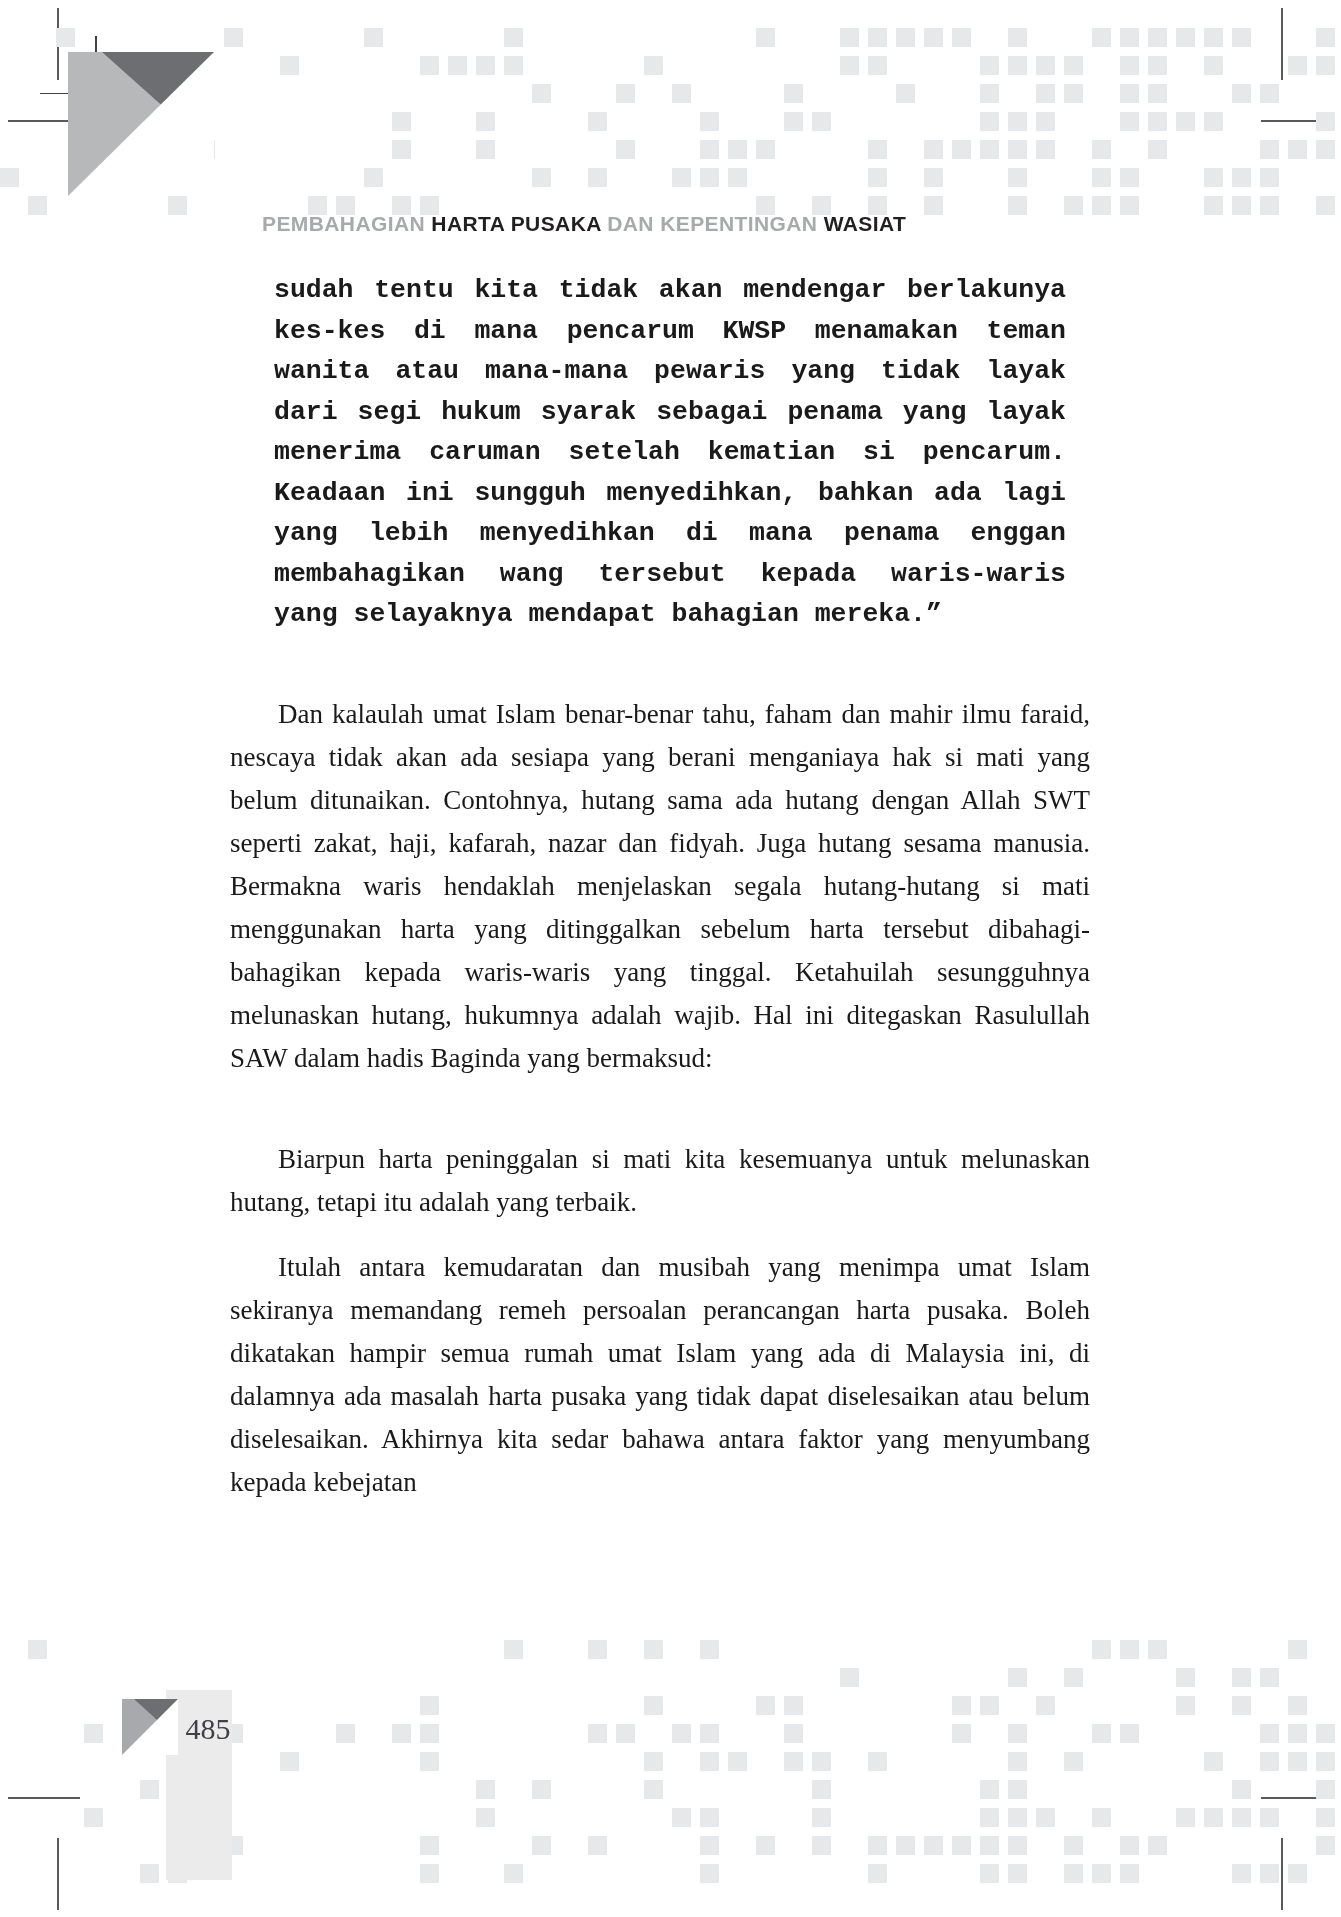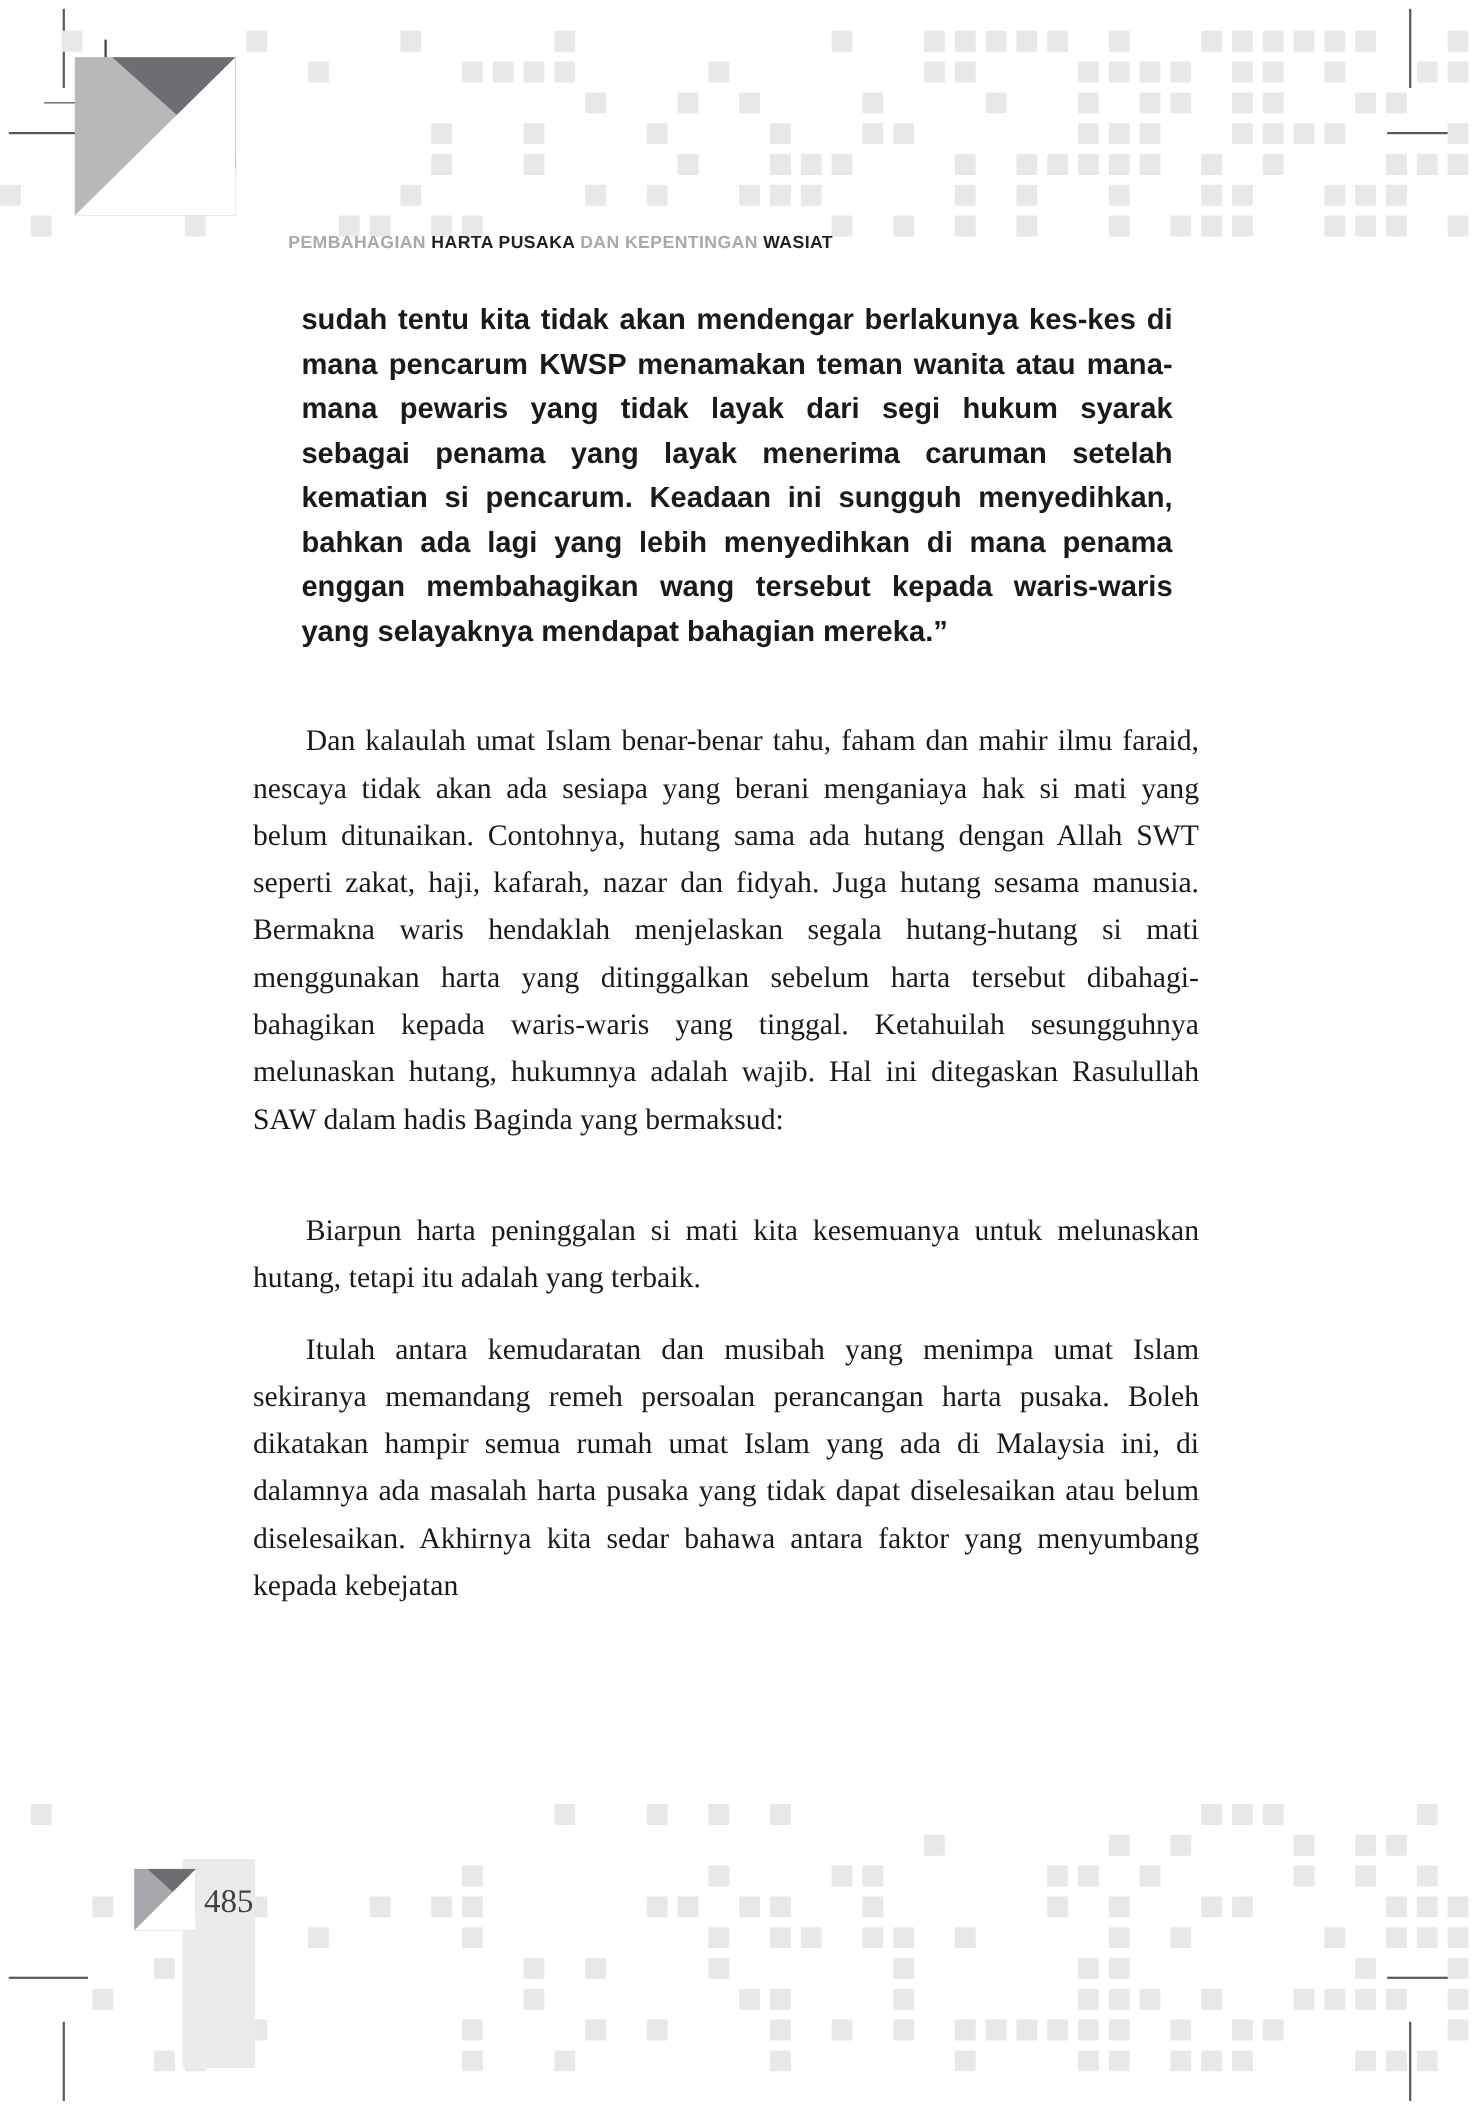--- a/index.html
+++ b/index.html
@@ -88,39 +88,39 @@
     border-right: 146px solid #ffffff;
   }
 
   
   .running-head {
     position: absolute;
     left: 262px;
     top: 213px;
     white-space: nowrap;
     font-family: "Liberation Sans Narrow", "Liberation Sans", sans-serif;
-    font-size: 16px;
+    font-size: 21px;
     letter-spacing: 0.4px;
     line-height: 1;
   }
   .rh-light { color: #a7a9ac; font-weight: 700; }
   .rh-dark  { color: #231f20; font-weight: 700; }
 
   
   .col {
     position: absolute;
     left: 230px;
     top: 270px;
     width: 860px;
   }
 
   p { margin: 0; }
 
   .blockquote-lead {
-    font-family: Liberation Sans, sans-serif;
+    font-family: Liberation Mono, monospace;
     font-weight: 700;
     font-size: 26.5px;
     line-height: 40.5px;
     text-align: justify;
     color: #1a1a1a;
     margin-left: 44px;
     margin-right: 24px;
   }
 
   .body-par {

